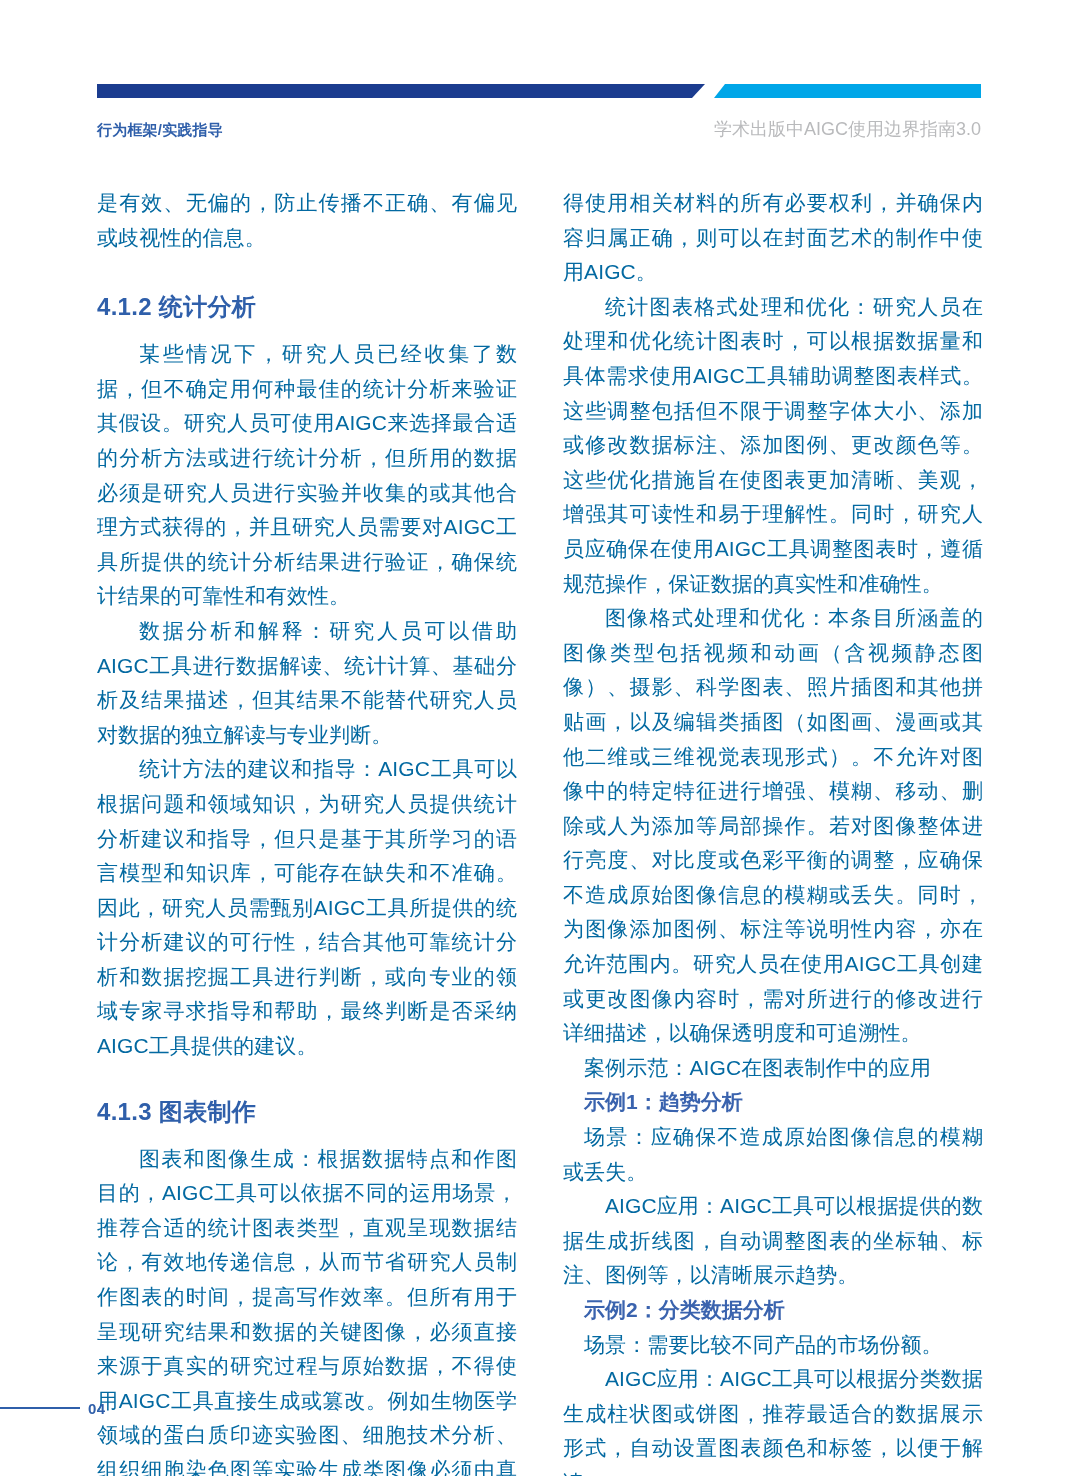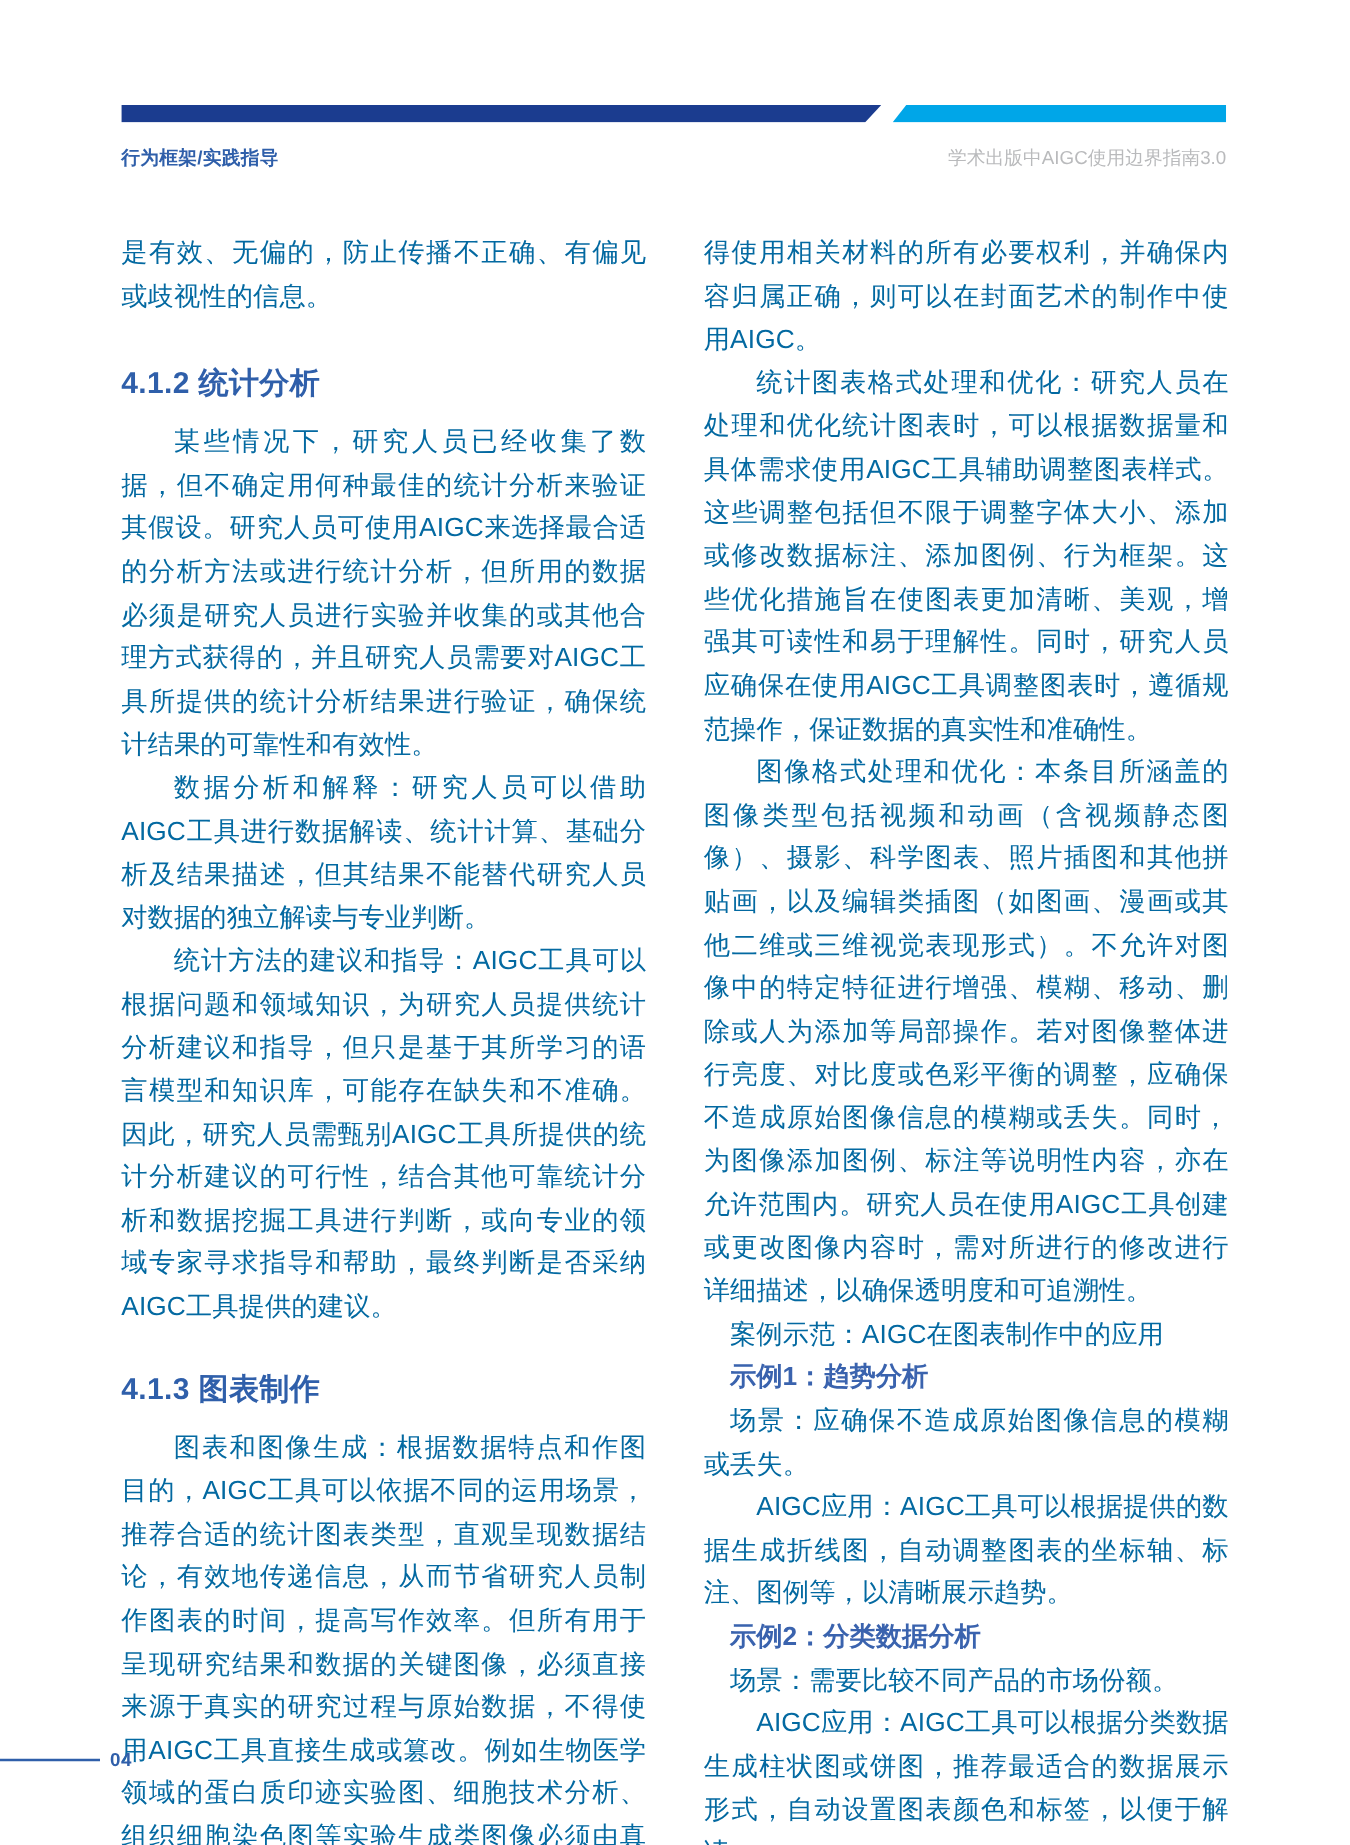--- a/index.html
+++ b/index.html
@@ -55,21 +55,21 @@
     justify-content: space-between;
   }
   .running-head-left {
     font-size: 15px;
     font-weight: bold;
     color: #2f5faa;
     letter-spacing: 0.2px;
     white-space: nowrap;
   }
   .running-head-right {
-    font-size: 15px;
+    font-size: 18px;
     color: #b9babc;
     white-space: nowrap;
   }
 
   
   .columns {
     position: absolute;
     left: 97px;
     top: 186px;
     width: 886px;
@@ -164,21 +164,21 @@
     <h2 class="section-heading">4.1.2 统计分析</h2>
     <p class="body indent">某些情况下，研究人员已经收集了数据，但不确定用何种最佳的统计分析来验证其假设。研究人员可使用AIGC来选择最合适的分析方法或进行统计分析，但所用的数据必须是研究人员进行实验并收集的或其他合理方式获得的，并且研究人员需要对AIGC工具所提供的统计分析结果进行验证，确保统计结果的可靠性和有效性。</p>
     <p class="body indent">数据分析和解释：研究人员可以借助AIGC工具进行数据解读、统计计算、基础分析及结果描述，但其结果不能替代研究人员对数据的独立解读与专业判断。</p>
     <p class="body indent">统计方法的建议和指导：AIGC工具可以根据问题和领域知识，为研究人员提供统计分析建议和指导，但只是基于其所学习的语言模型和知识库，可能存在缺失和不准确。因此，研究人员需甄别AIGC工具所提供的统计分析建议的可行性，结合其他可靠统计分析和数据挖掘工具进行判断，或向专业的领域专家寻求指导和帮助，最终判断是否采纳AIGC工具提供的建议。</p>
     <h2 class="section-heading tight-top">4.1.3 图表制作</h2>
     <p class="body indent">图表和图像生成：根据数据特点和作图目的，AIGC工具可以依据不同的运用场景，推荐合适的统计图表类型，直观呈现数据结论，有效地传递信息，从而节省研究人员制作图表的时间，提高写作效率。但所有用于呈现研究结果和数据的关键图像，必须直接来源于真实的研究过程与原始数据，不得使用AIGC工具直接生成或篡改。例如生物医学领域的蛋白质印迹实验图、细胞技术分析、组织细胞染色图等实验生成类图像必须由真实开展的实验研究获得。也不允许在图文摘要的制作中使用AIGC。在特定情况下，如果作者事先获得期刊编辑和出版商的许可，可以证明已获</p>
   </div>
 
   <div class="col">
     <p class="body">得使用相关材料的所有必要权利，并确保内容归属正确，则可以在封面艺术的制作中使用AIGC。</p>
-    <p class="body indent">统计图表格式处理和优化：研究人员在处理和优化统计图表时，可以根据数据量和具体需求使用AIGC工具辅助调整图表样式。这些调整包括但不限于调整字体大小、添加或修改数据标注、添加图例、行为框架。这些优化措施旨在使图表更加清晰、美观，增强其可读性和易于理解性。同时，研究人员应确保在使用AIGC工具调整图表时，遵循规范操作，保证数据的真实性和准确性。</p>
+    <p class="body indent">统计图表格式处理和优化：研究人员在处理和优化统计图表时，可以根据数据量和具体需求使用AIGC工具辅助调整图表样式。这些调整包括但不限于调整字体大小、添加或修改数据标注、添加图例、更改颜色等。这些优化措施旨在使图表更加清晰、美观，增强其可读性和易于理解性。同时，研究人员应确保在使用AIGC工具调整图表时，遵循规范操作，保证数据的真实性和准确性。</p>
     <p class="body indent">图像格式处理和优化：本条目所涵盖的图像类型包括视频和动画（含视频静态图像）、摄影、科学图表、照片插图和其他拼贴画，以及编辑类插图（如图画、漫画或其他二维或三维视觉表现形式）。不允许对图像中的特定特征进行增强、模糊、移动、删除或人为添加等局部操作。若对图像整体进行亮度、对比度或色彩平衡的调整，应确保不造成原始图像信息的模糊或丢失。同时，为图像添加图例、标注等说明性内容，亦在允许范围内。研究人员在使用AIGC工具创建或更改图像内容时，需对所进行的修改进行详细描述，以确保透明度和可追溯性。</p>
     <p class="body case-line">案例示范：AIGC在图表制作中的应用</p>
     <h3 class="example-heading">示例1：趋势分析</h3>
     <p class="body scene-line">场景：应确保不造成原始图像信息的模糊或丢失。</p>
     <p class="body indent">AIGC应用：AIGC工具可以根据提供的数据生成折线图，自动调整图表的坐标轴、标注、图例等，以清晰展示趋势。</p>
     <h3 class="example-heading">示例2：分类数据分析</h3>
     <p class="body scene-line">场景：需要比较不同产品的市场份额。</p>
     <p class="body indent">AIGC应用：AIGC工具可以根据分类数据生成柱状图或饼图，推荐最适合的数据展示形式，自动设置图表颜色和标签，以便于解读。</p>
     <h3 class="example-heading">示例3：学术报告图表美化</h3>
     <p class="body scene-line">场景：需要比较不同产品的市场份额，但图表</p>

